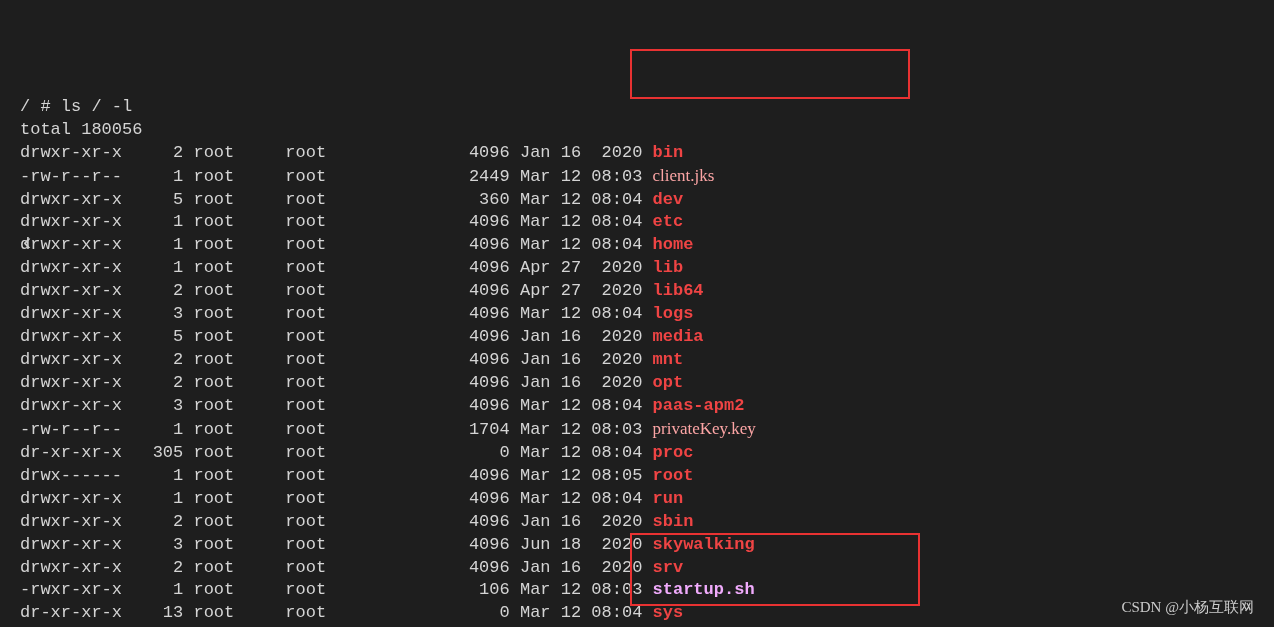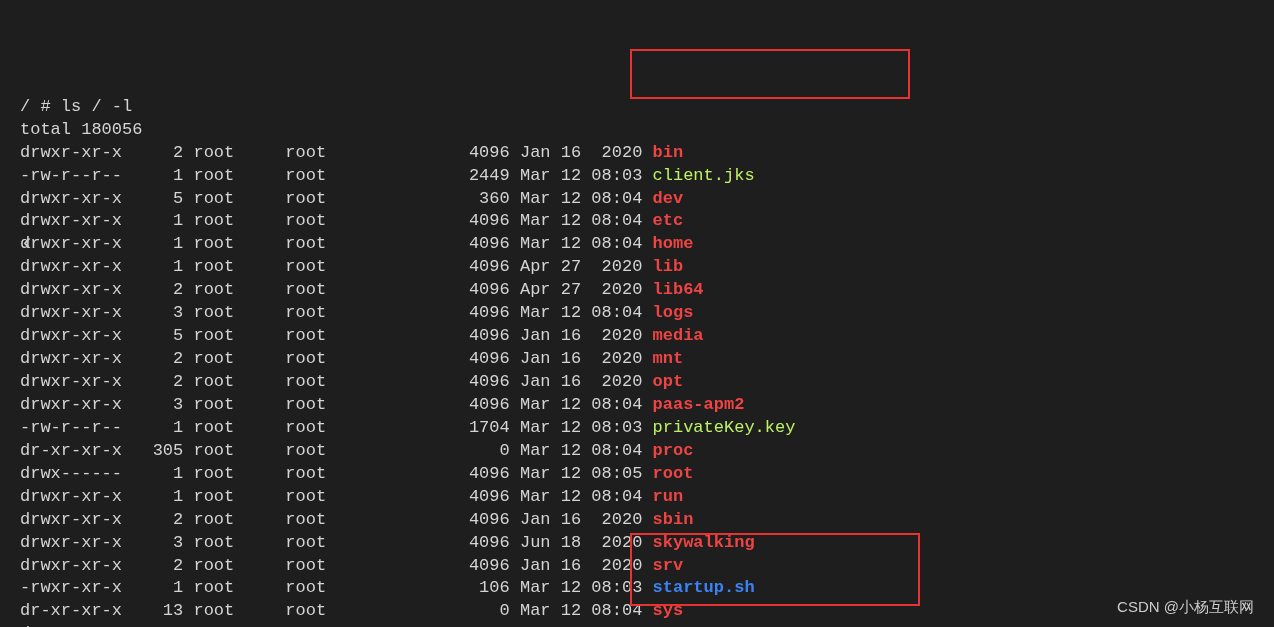--- a/index.html
+++ b/index.html
@@ -11,22 +11,22 @@
       line-height: 1.35;
       padding: 4px 20px;
       white-space: pre;
       position: relative;
       width: 1274px;
       height: 627px;
       overflow: hidden;
     }
     .line { white-space: pre; }
     .dir-link { color: #ef4444; font-weight: bold; }
-    .exec { color: #3b82f6; font-weight: bold; }
-    .plain { color: #bef264; }
+    .exec { color: #f0abfc; font-weight: bold; }
+    .plain { color: #fca5a5; font-family: Liberation Serif, serif; }
     .highlight-box {
       position: absolute;
       border: 2.5px solid #e93232;
       pointer-events: none;
     }
     .box1 { left: 630px; top: 49px; width: 280px; height: 50px; }
     .box2 { left: 630px; top: 533px; width: 290px; height: 73px; }
     .chevron-left {
       position: absolute;
       left: 20px;
@@ -34,21 +34,21 @@
       color: #cccccc;
       font-size: 24px;
       font-weight: 300;
     }
     .watermark {
       position: absolute;
       right: 20px;
       bottom: 10px;
       color: #cccccc;
       font-size: 15px;
-      font-family: Liberation Sans, sans-serif;
+      font-family: Liberation Serif, serif;
       margin-top: 39px;
     }
   </style>
 </head>
 <body>
 
 
 
 <div id="container"><div class="line">/ # ls / -l</div><div class="line">total 180056</div><div class="line"><span>drwxr-xr-x</span><span>     2</span><span> root     </span><span>root         </span><span>     4096</span><span> Jan 16  2020 </span><span class="dir-link">bin</span></div><div class="line"><span>-rw-r--r--</span><span>     1</span><span> root     </span><span>root         </span><span>     2449</span><span> Mar 12 08:03 </span><span class="plain">client.jks</span></div><div class="line"><span>drwxr-xr-x</span><span>     5</span><span> root     </span><span>root         </span><span>      360</span><span> Mar 12 08:04 </span><span class="dir-link">dev</span></div><div class="line"><span>drwxr-xr-x</span><span>     1</span><span> root     </span><span>root         </span><span>     4096</span><span> Mar 12 08:04 </span><span class="dir-link">etc</span></div><div class="line"><span>drwxr-xr-x</span><span>     1</span><span> root     </span><span>root         </span><span>     4096</span><span> Mar 12 08:04 </span><span class="dir-link">home</span></div><div class="line"><span>drwxr-xr-x</span><span>     1</span><span> root     </span><span>root         </span><span>     4096</span><span> Apr 27  2020 </span><span class="dir-link">lib</span></div><div class="line"><span>drwxr-xr-x</span><span>     2</span><span> root     </span><span>root         </span><span>     4096</span><span> Apr 27  2020 </span><span class="dir-link">lib64</span></div><div class="line"><span>drwxr-xr-x</span><span>     3</span><span> root     </span><span>root         </span><span>     4096</span><span> Mar 12 08:04 </span><span class="dir-link">logs</span></div><div class="line"><span>drwxr-xr-x</span><span>     5</span><span> root     </span><span>root         </span><span>     4096</span><span> Jan 16  2020 </span><span class="dir-link">media</span></div><div class="line"><span>drwxr-xr-x</span><span>     2</span><span> root     </span><span>root         </span><span>     4096</span><span> Jan 16  2020 </span><span class="dir-link">mnt</span></div><div class="line"><span>drwxr-xr-x</span><span>     2</span><span> root     </span><span>root         </span><span>     4096</span><span> Jan 16  2020 </span><span class="dir-link">opt</span></div><div class="line"><span>drwxr-xr-x</span><span>     3</span><span> root     </span><span>root         </span><span>     4096</span><span> Mar 12 08:04 </span><span class="dir-link">paas-apm2</span></div><div class="line"><span>-rw-r--r--</span><span>     1</span><span> root     </span><span>root         </span><span>     1704</span><span> Mar 12 08:03 </span><span class="plain">privateKey.key</span></div><div class="line"><span>dr-xr-xr-x</span><span>   305</span><span> root     </span><span>root         </span><span>        0</span><span> Mar 12 08:04 </span><span class="dir-link">proc</span></div><div class="line"><span>drwx------</span><span>     1</span><span> root     </span><span>root         </span><span>     4096</span><span> Mar 12 08:05 </span><span class="dir-link">root</span></div><div class="line"><span>drwxr-xr-x</span><span>     1</span><span> root     </span><span>root         </span><span>     4096</span><span> Mar 12 08:04 </span><span class="dir-link">run</span></div><div class="line"><span>drwxr-xr-x</span><span>     2</span><span> root     </span><span>root         </span><span>     4096</span><span> Jan 16  2020 </span><span class="dir-link">sbin</span></div><div class="line"><span>drwxr-xr-x</span><span>     3</span><span> root     </span><span>root         </span><span>     4096</span><span> Jun 18  2020 </span><span class="dir-link">skywalking</span></div><div class="line"><span>drwxr-xr-x</span><span>     2</span><span> root     </span><span>root         </span><span>     4096</span><span> Jan 16  2020 </span><span class="dir-link">srv</span></div><div class="line"><span>-rwxr-xr-x</span><span>     1</span><span> root     </span><span>root         </span><span>      106</span><span> Mar 12 08:03 </span><span class="exec">startup.sh</span></div><div class="line"><span>dr-xr-xr-x</span><span>    13</span><span> root     </span><span>root         </span><span>        0</span><span> Mar 12 08:04 </span><span class="dir-link">sys</span></div><div class="line"><span>drwxrwxrwt</span><span>     1</span><span> root     </span><span>root         </span><span>     4096</span><span> Mar 12 08:04 </span><span class="dir-link">tmp</span></div></div>
 

